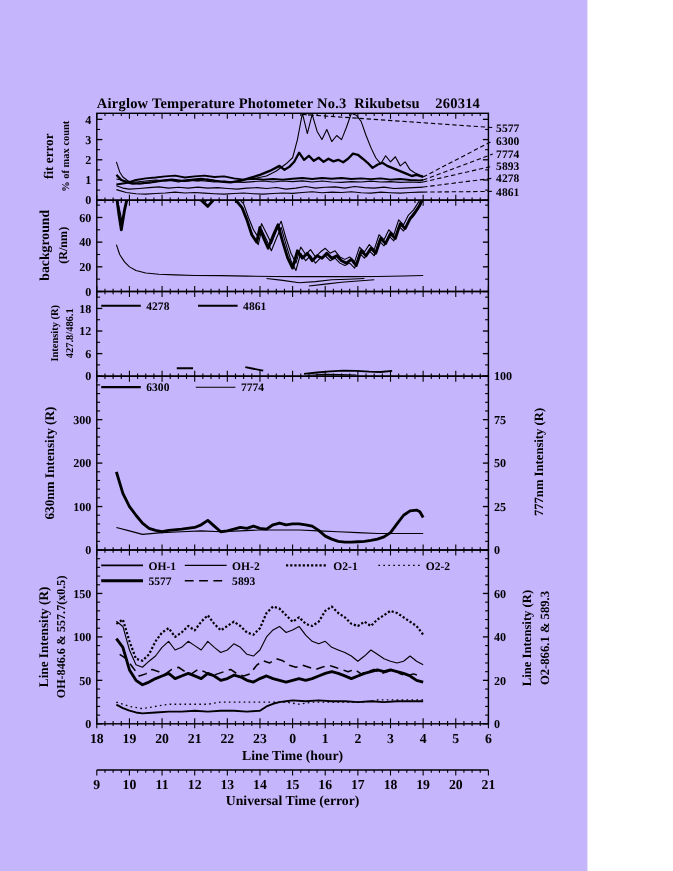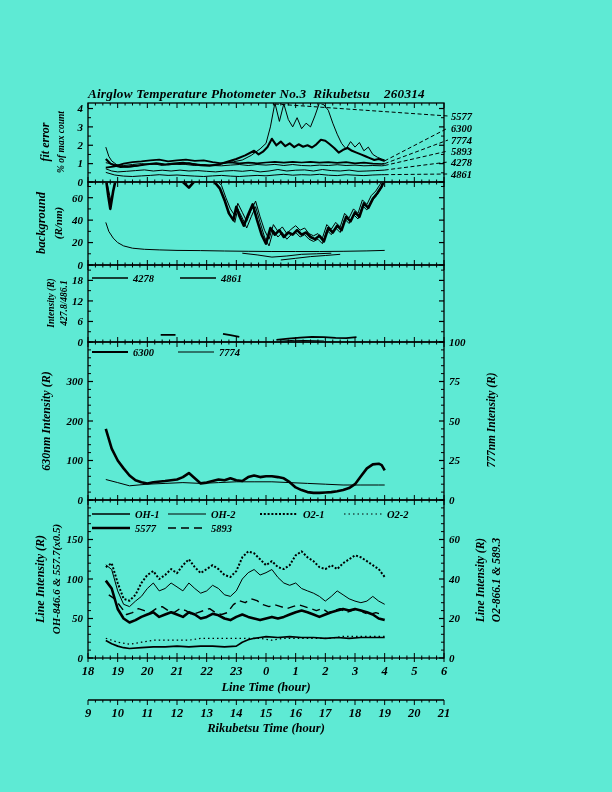--- a/index.html
+++ b/index.html
@@ -1,17 +1,17 @@
 <!DOCTYPE html>
 <html><head>
 <meta charset="utf-8">
 <style>
   html,body{margin:0;padding:0;background:#fff;}
-  .page{position:relative;width:612px;height:792px;background:#5eead4;overflow:hidden;
-        font-family:"Liberation Serif","DejaVu Serif",serif;color:#000;font-style:italic;}
+  .page{position:relative;width:534px;height:792px;background:#c4b5fd;overflow:hidden;
+        font-family:"Liberation Serif","DejaVu Serif",serif;color:#000;}
   #chart{position:absolute;left:0;top:0;}
   #chart text{font-family:"Liberation Serif","DejaVu Serif",serif;fill:#000;}
   .title{position:absolute;font-weight:bold;font-size:13.2px;white-space:pre;letter-spacing:.2px;}
   .vlab{position:absolute;transform:translate(-50%,-50%) rotate(-90deg);font-weight:bold;white-space:nowrap;}
   .hlab{position:absolute;transform:translate(-50%,-50%);font-weight:bold;white-space:nowrap;}
 </style>
 </head>
 <body>
 
 <div class="page">
@@ -882,14 +882,14 @@
   <div class="vlab" style="left:51px;top:303px;font-size:9.5px">Intensity (R)</div>
   <div class="vlab" style="left:64px;top:303px;font-size:9.5px">427.8/486.1</div>
   <div class="vlab" style="left:46px;top:421px;font-size:12px">630nm Intensity (R)</div>
   <div class="vlab" style="left:491px;top:420px;font-size:11.5px">777nm Intensity (R)</div>
   <div class="vlab" style="left:40px;top:579px;font-size:12px">Line Intensity (R)</div>
   <div class="vlab" style="left:56px;top:579px;font-size:11px">OH-846.6 &amp; 557.7(x0.5)</div>
   <div class="vlab" style="left:480px;top:580px;font-size:11.5px">Line Intensity (R)</div>
   <div class="vlab" style="left:496px;top:580px;font-size:11.5px">O2-866.1 &amp; 589.3</div>
 
   <div class="hlab" style="left:266px;top:687px;font-size:12.5px">Line Time (hour)</div>
-  <div class="hlab" style="left:266px;top:728px;font-size:12.5px">Rikubetsu Time (hour)</div>
+  <div class="hlab" style="left:266px;top:728px;font-size:12.5px">Universal Time (error)</div>
 </div>
 
 </body></html>

